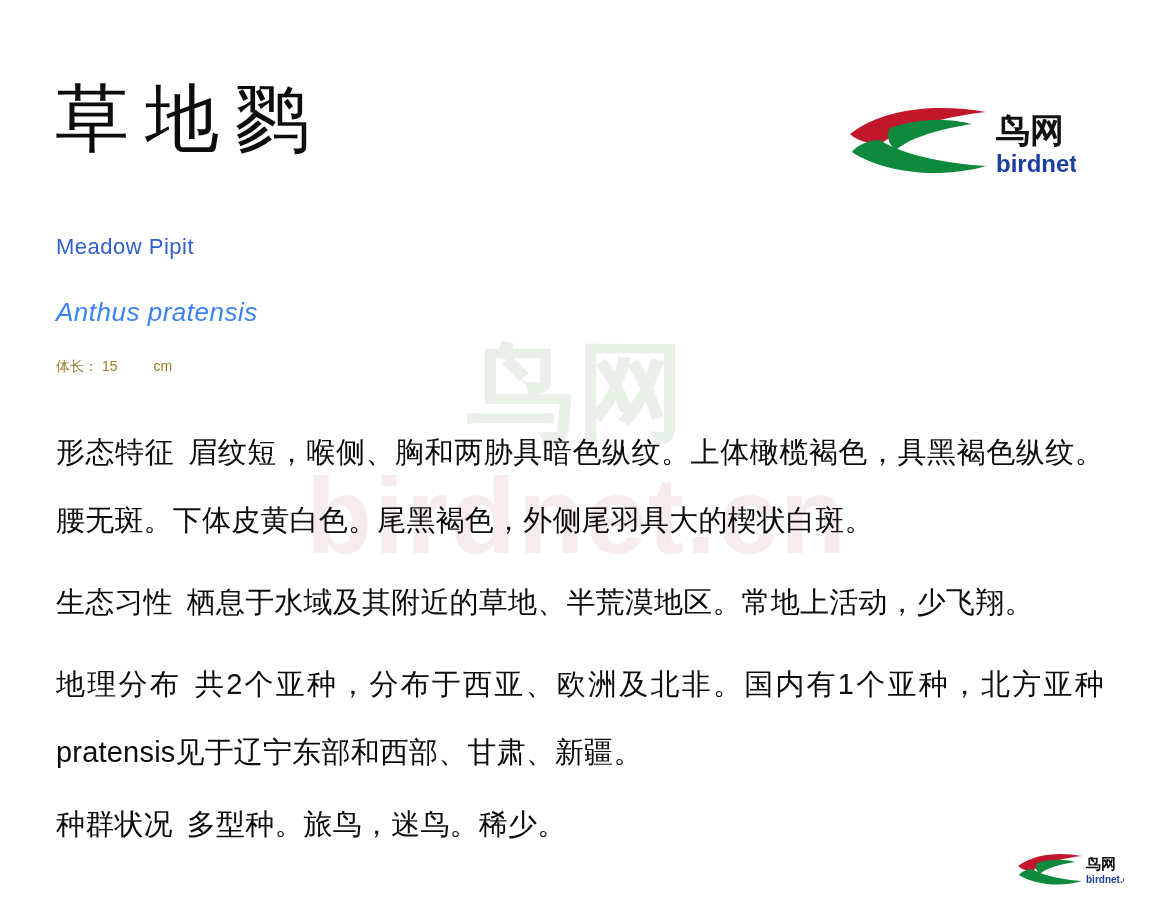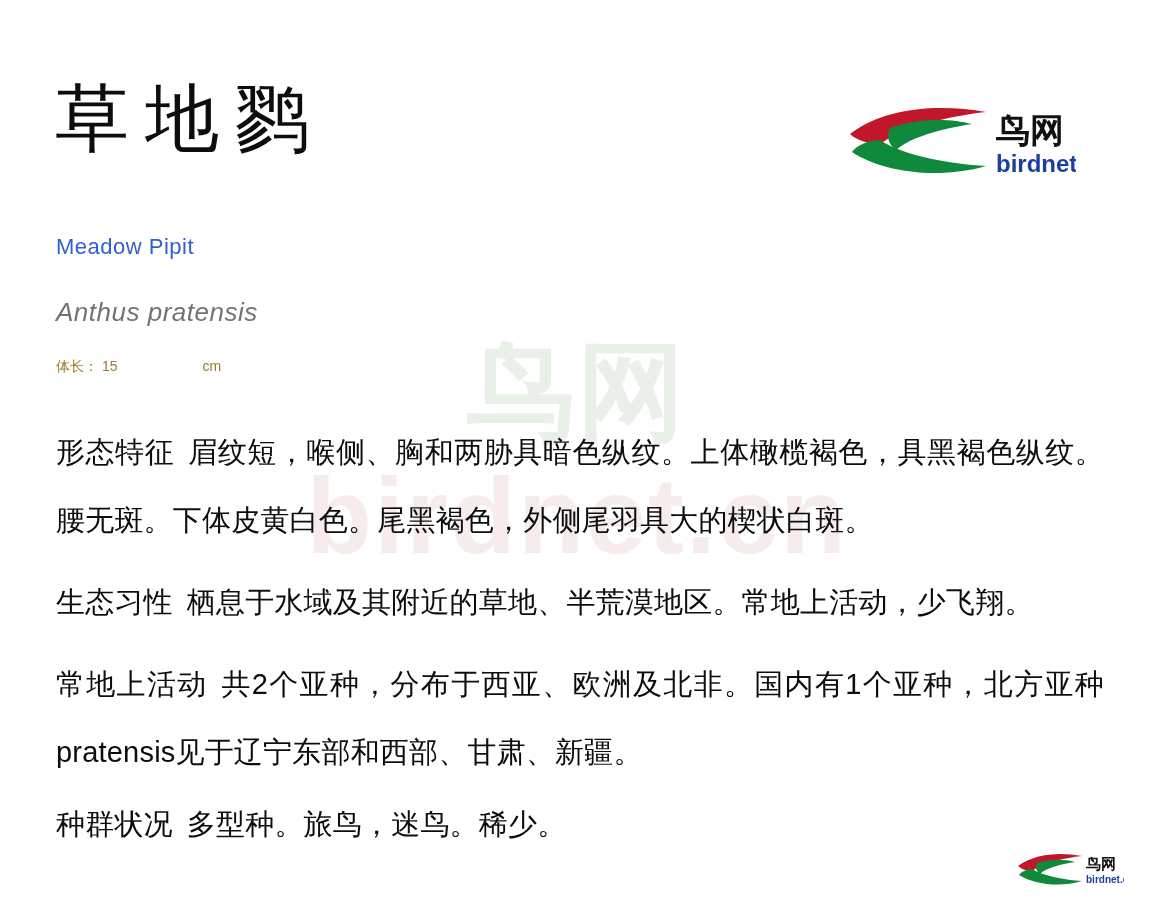--- a/index.html
+++ b/index.html
@@ -71,37 +71,37 @@
     font-size: 22px;
     color: #2f5fd0;
     letter-spacing: 0.5px;
   }
   .name-latin {
     position: absolute;
     left: 56px;
     top: 297px;
     font-size: 26px;
     font-style: italic;
-    color: #737373;
+    color: #3b82f6;
     letter-spacing: 0.5px;
   }
 
   .size-row {
     position: absolute;
     left: 56px;
     top: 358px;
     font-size: 14px;
     color: #9a7b2a;
     display: flex;
     align-items: flex-start;
   }
   .size-row .label { margin-right: 4px; }
   .size-row .value { color: #9a7b2a; }
   .size-row .unit {
-    margin-left: 85px;
+    margin-left: 36px;
     color: #9a7b2a;
   }
 
   
   .body {
     position: absolute;
     left: 56px;
     top: 418px;
     width: 1048px;
   }
@@ -161,21 +161,21 @@
   </div>
 
   <div class="body">
     <p class="para">
       <span class="head">形态特征</span><span>眉纹短，喉侧、胸和两胁具暗色纵纹。上体橄榄褐色，具黑褐色纵纹。腰无斑。下体皮黄白色。尾黑褐色，外侧尾羽具大的楔状白斑。</span>
     </p>
     <p class="para">
       <span class="head">生态习性</span><span>栖息于水域及其附近的草地、半荒漠地区。常地上活动，少飞翔。</span>
     </p>
     <p class="para tight">
-      <span class="head">常地上活动</span><span>共2个亚种，分布于西亚、欧洲及北非。国内有1个亚种，北方亚种pratensis见于辽宁东部和西部、甘肃、新疆。</span>
+      <span class="head">地理分布</span><span>共2个亚种，分布于西亚、欧洲及北非。国内有1个亚种，北方亚种pratensis见于辽宁东部和西部、甘肃、新疆。</span>
     </p>
     <p class="para">
       <span class="head">种群状况</span><span>多型种。旅鸟，迷鸟。稀少。</span>
     </p>
   </div>
 
   <div class="footer-logo">
     <svg width="108" height="44" viewBox="0 0 108 44" xmlns="http://www.w3.org/2000/svg">
       <path d="M2 17 C19 4, 45 3, 66 7 C49 9, 28 13, 16 22 C11 22, 5 20, 2 17 Z" fill="#c0172a"></path>
       <path d="M3 26 C17 35, 44 39, 66 32 C49 31, 27 27, 16 20 C11 20, 5 23, 3 26 Z" fill="#0f8a3c"></path>

